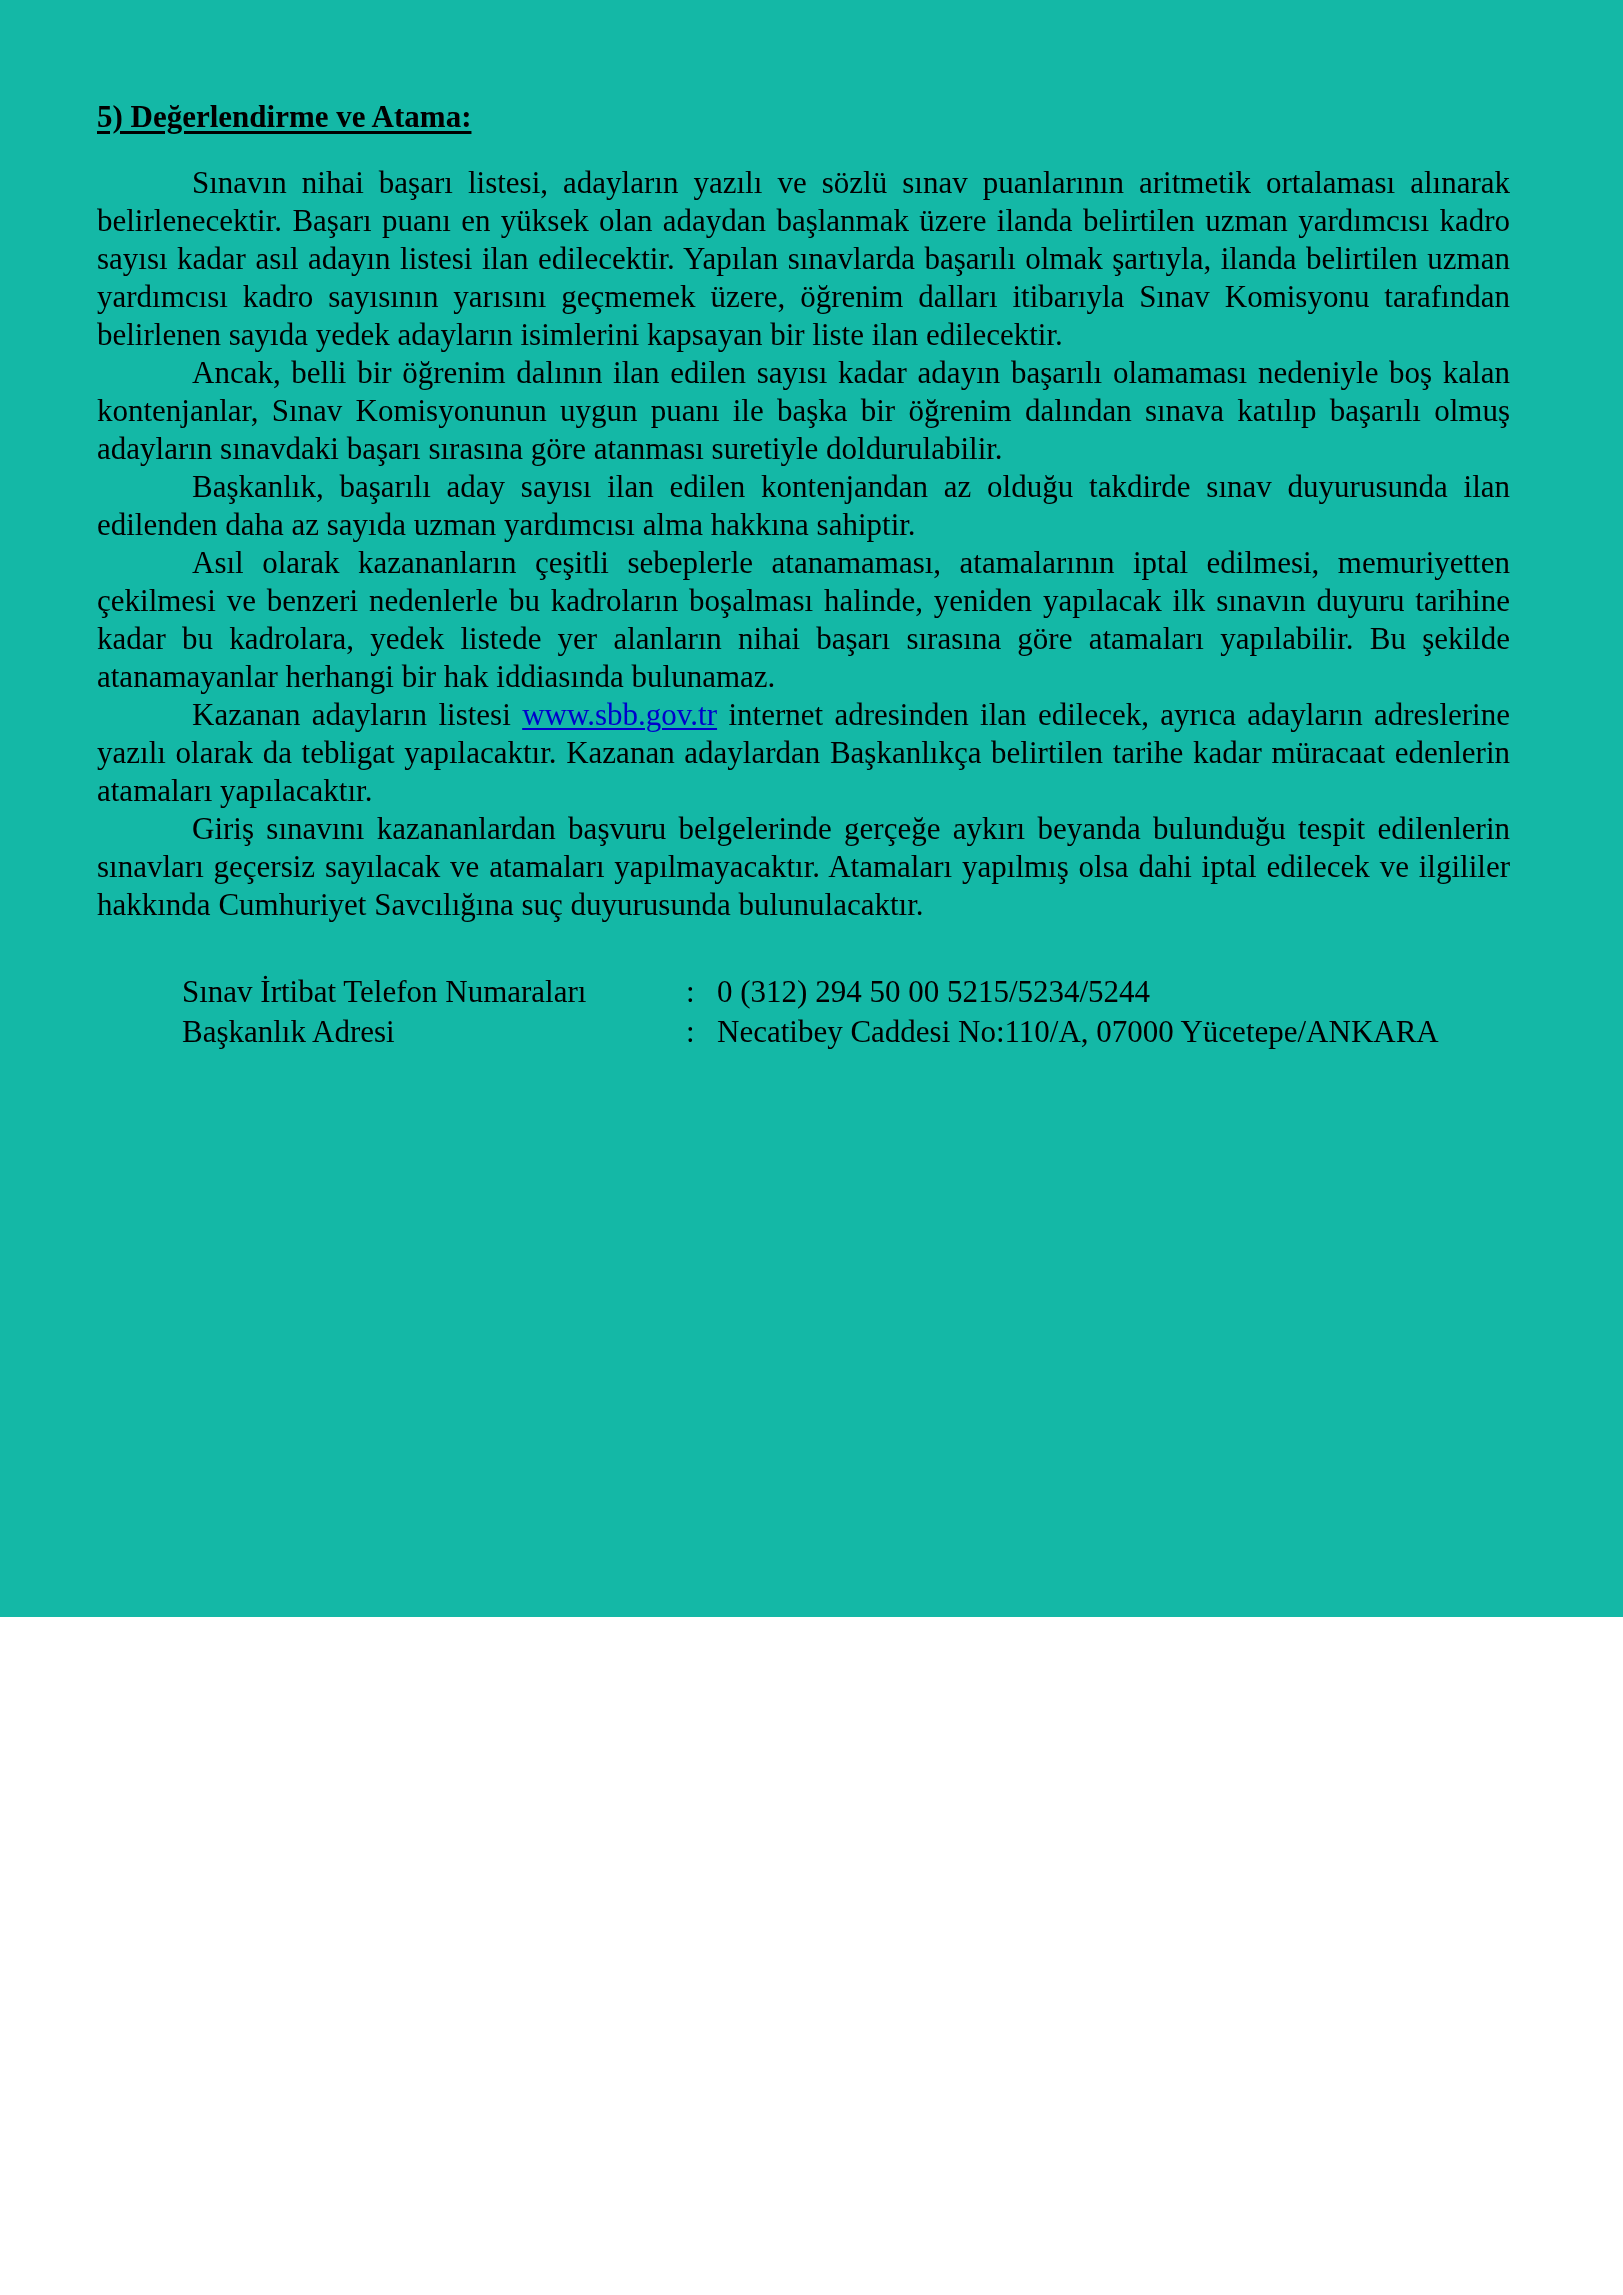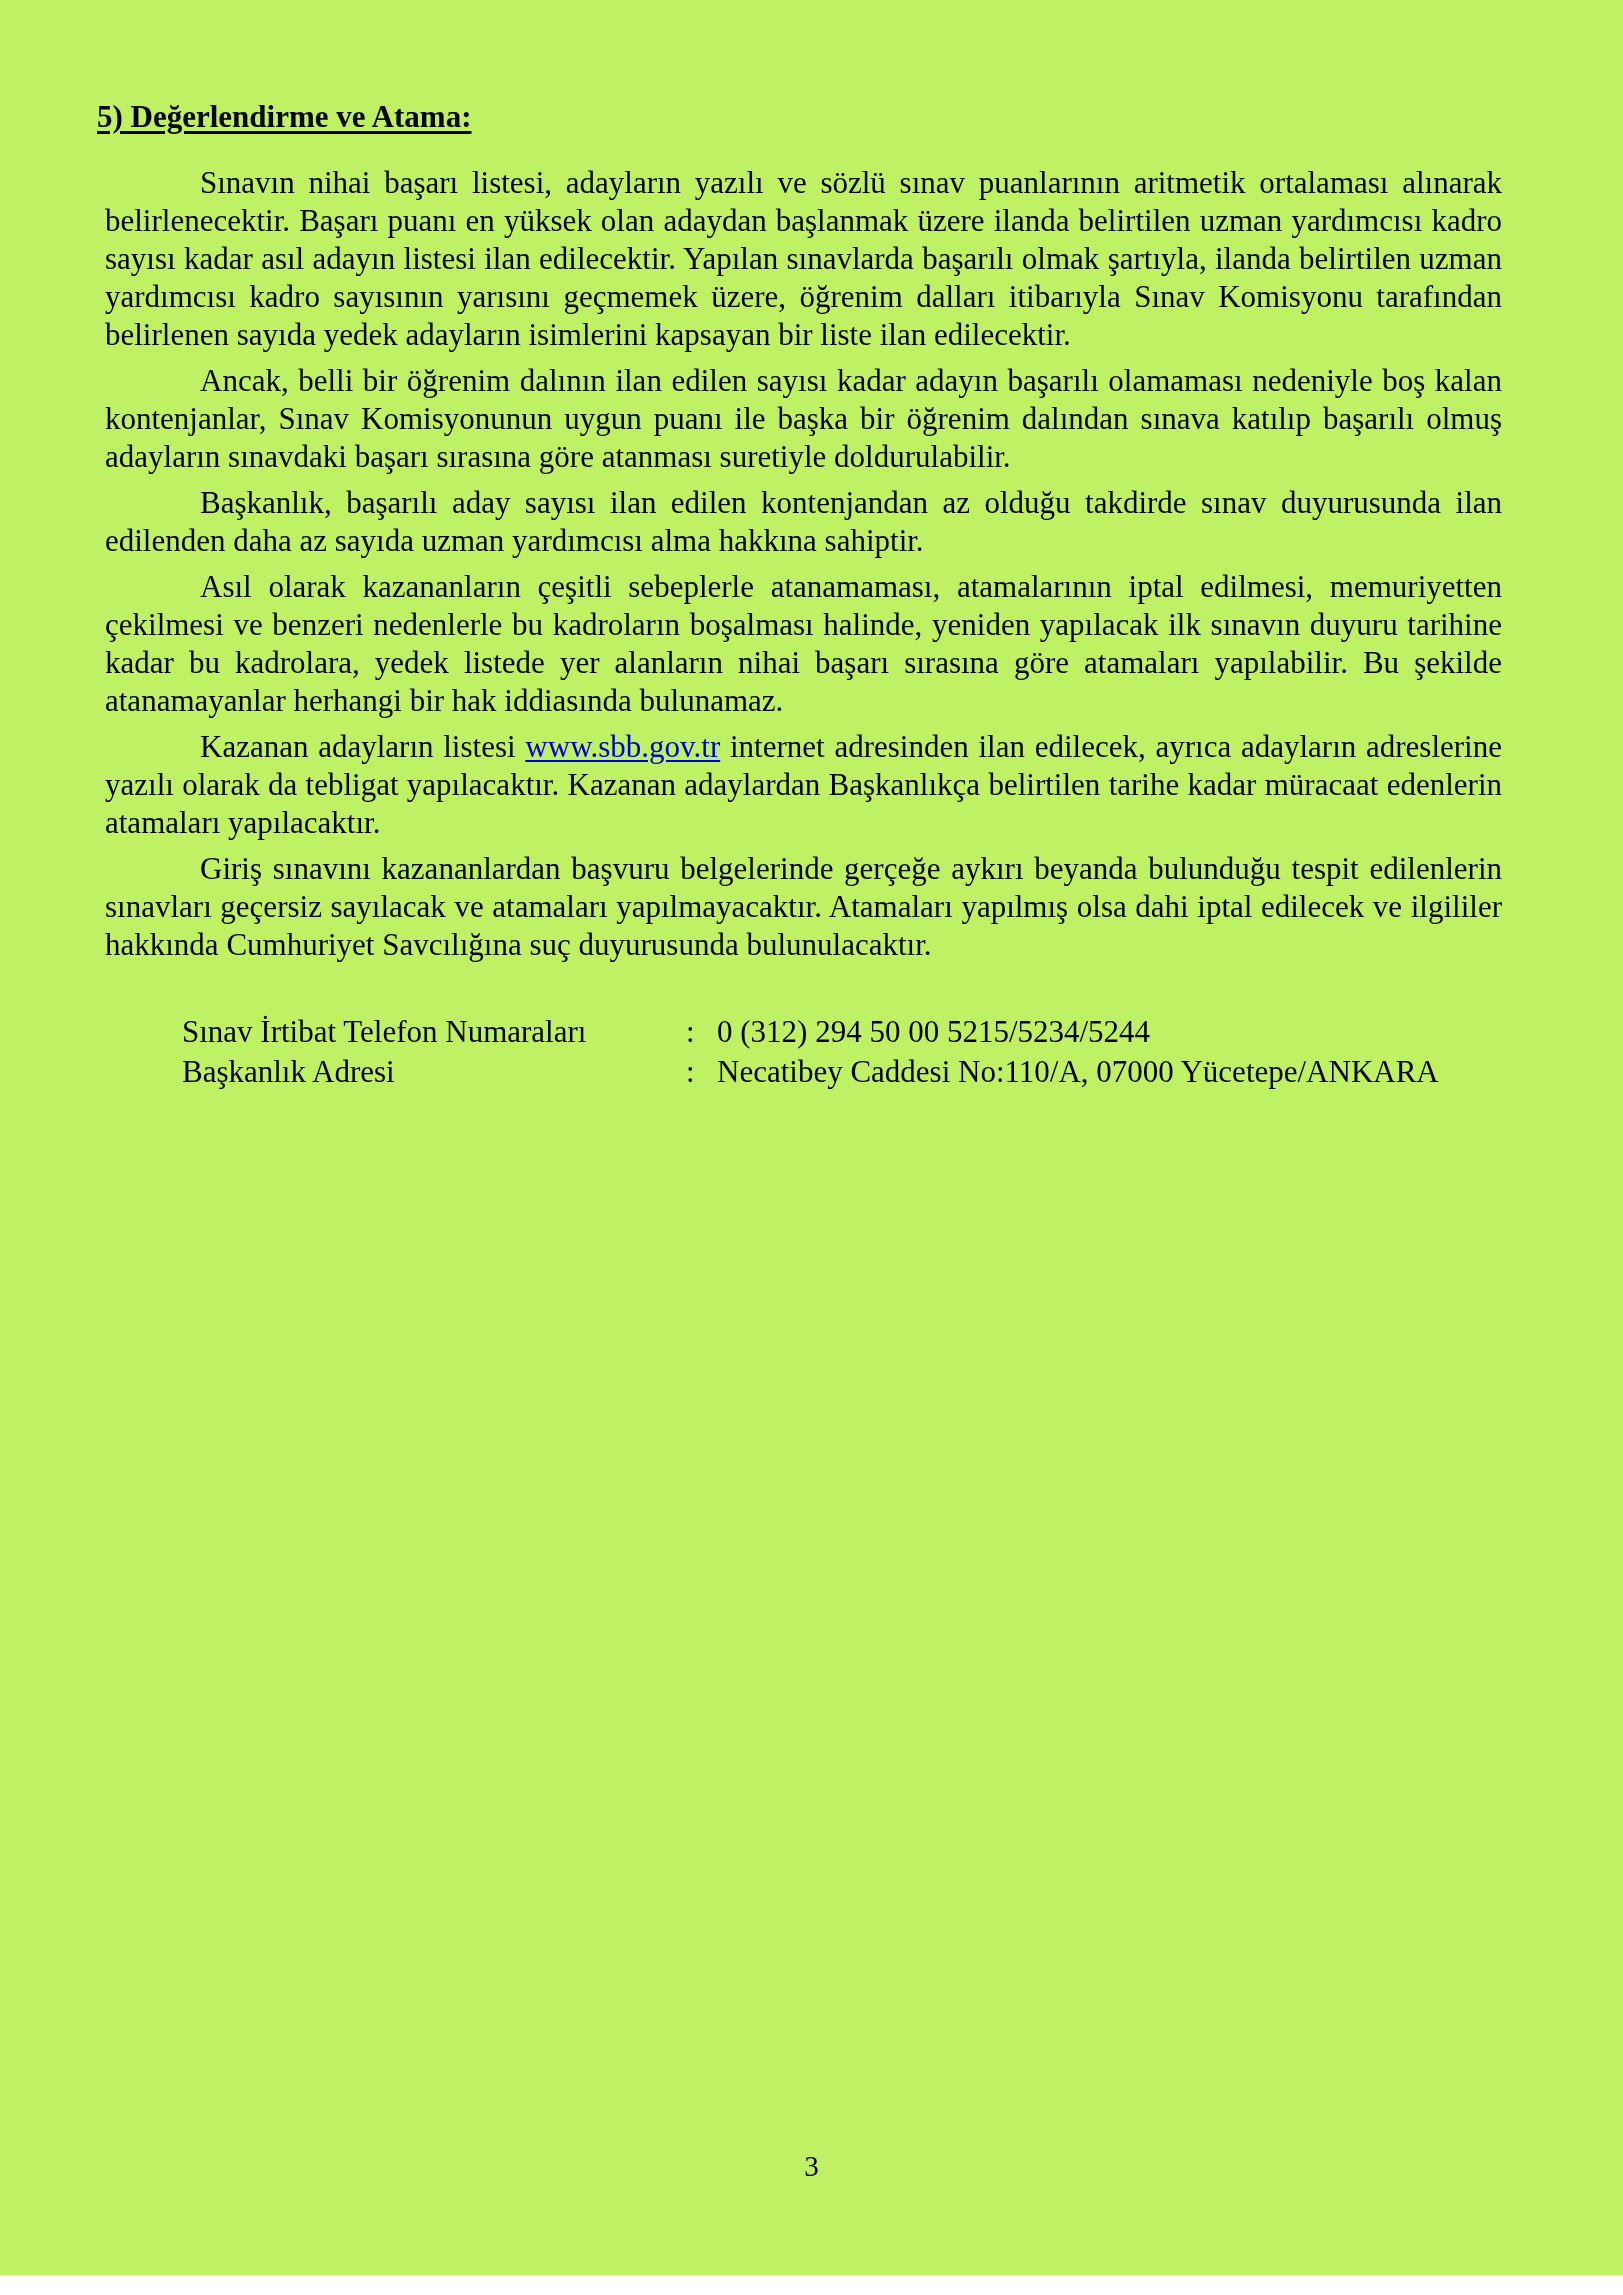--- a/index.html
+++ b/index.html
@@ -7,22 +7,22 @@
     padding: 0;
     background: #ffffff;
   }
   body {
     font-family: "Liberation Serif", "DejaVu Serif", serif;
     color: #000000;
   }
   .page {
     position: relative;
     width: 1623px;
-    height: 2275px;
-    background: #bef264;
+    height: 1617px;
+    background: #14b8a6;
     box-sizing: border-box;
     overflow: hidden;
   }
   .content {
     position: absolute;
     left: 97px;
     top: 98px;
     width: 1413px;
   }
   .heading {
@@ -36,21 +36,21 @@
     text-decoration: underline;
     text-underline-offset: 3.9px;
     text-decoration-thickness: 2.6px;
     margin-left: 0px;
   }
   .para {
     font-size: 31px;
     line-height: 1.225;
     text-align: justify;
     text-justify: inter-word;
-    margin: 8px;
+    margin: 0;
     text-indent: 95px;
     hyphens: none;
   }
   .para + .para {
     margin-top: 0px;
   }
   a.link, .link {
     color: #0000CC;
     text-decoration: underline;
     text-underline-offset: 3.3px;

